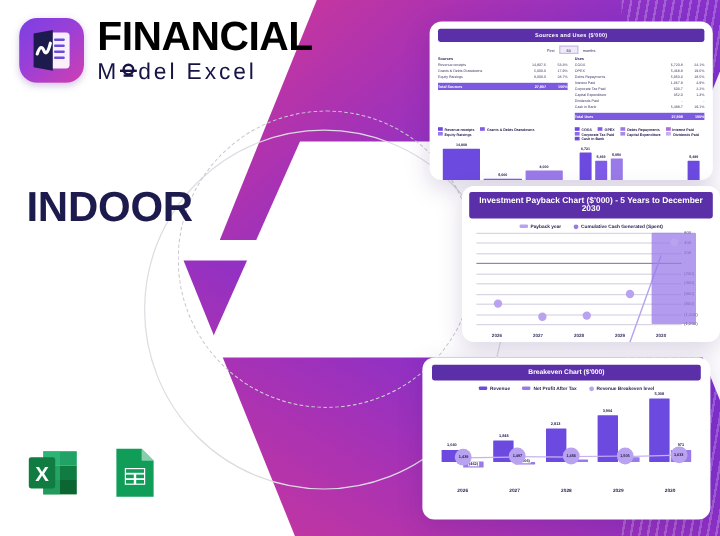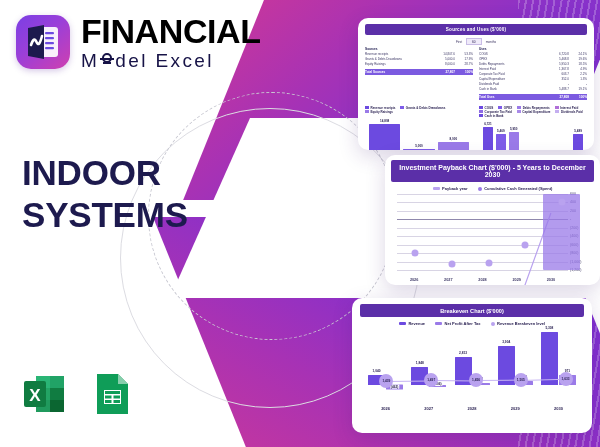--- a/index.html
+++ b/index.html
@@ -187,21 +187,20 @@
         <span class="oglyph">
           <span class="oring"></span>
         </span>
         <span>del  Excel</span>
     </div>
   </div>
 </div>
 
 <div class="headline" id="headline">
     <div>INDOOR</div>
-    <div>SYSTEMS</div>
   </div>
 
 <div class="app-icons">
   <div class="icon-excel">
     <svg width="48" height="48" viewBox="0 0 48 48">
       <rect x="16" y="6" width="28" height="12" fill="#21a366"></rect>
       <rect x="16" y="18" width="28" height="12" fill="#107c41"></rect>
       <rect x="16" y="30" width="28" height="12" fill="#0b6631"></rect>
       <rect x="16" y="6" width="14" height="36" fill="#33c481" opacity="0.55"></rect>
       <rect x="4" y="11" width="22" height="26" rx="2" fill="#107c41"></rect>

